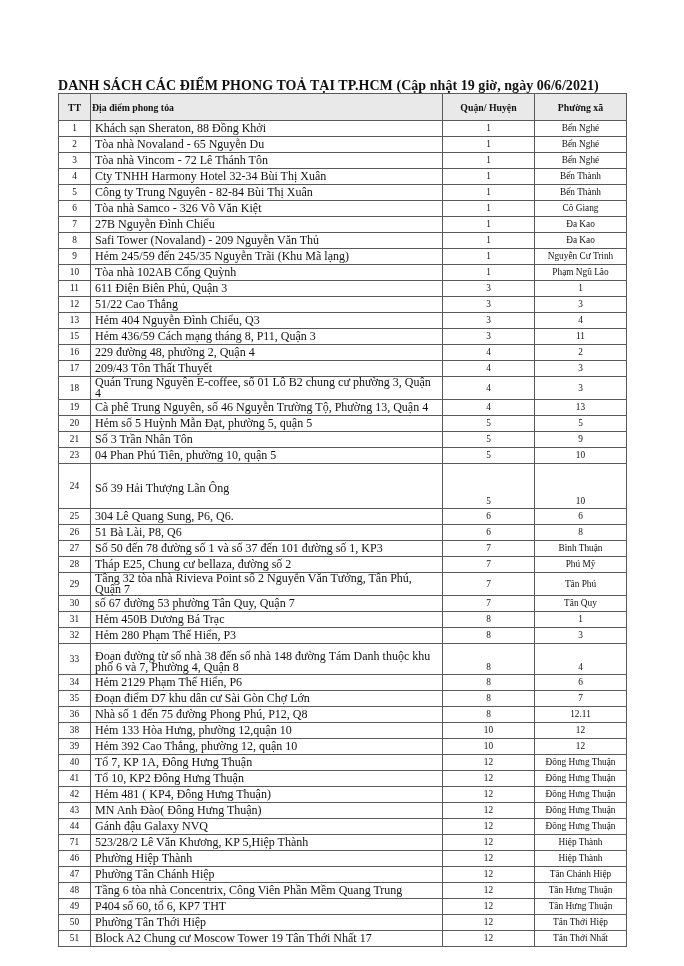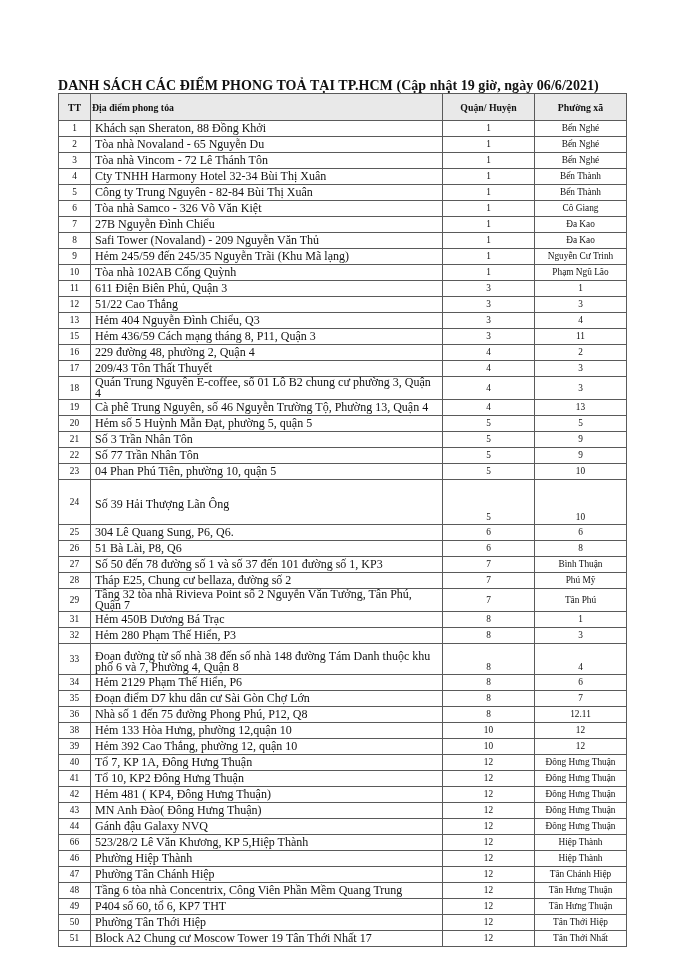--- a/index.html
+++ b/index.html
@@ -249,26 +249,20 @@
             <td class="dist">5</td>
             <td class="ward">5</td>
           </tr>
           <tr>
             <td class="tt">21</td>
             <td class="loc">Số 3 Trần Nhân Tôn</td>
             <td class="dist">5</td>
             <td class="ward">9</td>
           </tr>
           <tr>
-            <td class="tt">22</td>
-            <td class="loc">Số 77 Trần Nhân Tôn</td>
-            <td class="dist">5</td>
-            <td class="ward">9</td>
-          </tr>
-          <tr>
             <td class="tt">23</td>
             <td class="loc">04 Phan Phú Tiên, phường 10, quận 5</td>
             <td class="dist">5</td>
             <td class="ward">10</td>
           </tr>
           <tr class="tall tall-a">
             <td class="tt">24</td>
             <td class="loc">Số 39 Hải Thượng Lãn Ông</td>
             <td class="dist">5</td>
             <td class="ward">10</td>
@@ -297,20 +291,26 @@
             <td class="dist">7</td>
             <td class="ward">Phú Mỹ</td>
           </tr>
           <tr>
             <td class="tt">29</td>
             <td class="loc">Tầng 32 tòa nhà Rivieva Point số 2 Nguyễn Văn Tưởng, Tân Phú, Quận 7</td>
             <td class="dist">7</td>
             <td class="ward">Tân Phú</td>
           </tr>
           <tr>
+            <td class="tt">30</td>
+            <td class="loc">số 67 đường 53 phường Tân Quy, Quận 7</td>
+            <td class="dist">7</td>
+            <td class="ward">Tân Quy</td>
+          </tr>
+          <tr>
             <td class="tt">31</td>
             <td class="loc">Hẻm 450B Dương Bá Trạc</td>
             <td class="dist">8</td>
             <td class="ward">1</td>
           </tr>
           <tr>
             <td class="tt">32</td>
             <td class="loc">Hẻm 280 Phạm Thế Hiển, P3</td>
             <td class="dist">8</td>
             <td class="ward">3</td>
@@ -375,21 +375,21 @@
             <td class="dist">12</td>
             <td class="ward">Đông Hưng Thuận</td>
           </tr>
           <tr>
             <td class="tt">44</td>
             <td class="loc">Gánh đậu Galaxy NVQ</td>
             <td class="dist">12</td>
             <td class="ward">Đông Hưng Thuận</td>
           </tr>
           <tr>
-            <td class="tt">66</td>
+            <td class="tt">71</td>
             <td class="loc">523/28/2 Lê Văn Khương, KP 5,Hiệp Thành</td>
             <td class="dist">12</td>
             <td class="ward">Hiệp Thành</td>
           </tr>
           <tr>
             <td class="tt">46</td>
             <td class="loc">Phường Hiệp Thành</td>
             <td class="dist">12</td>
             <td class="ward">Hiệp Thành</td>
           </tr>

